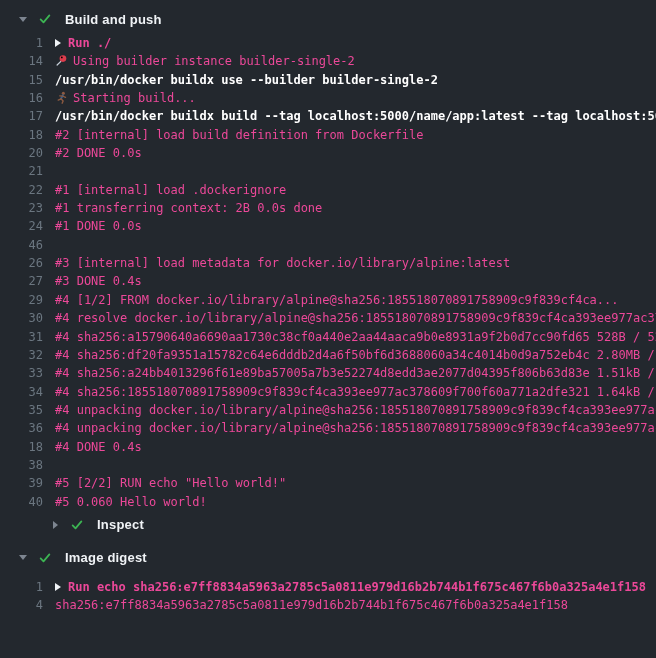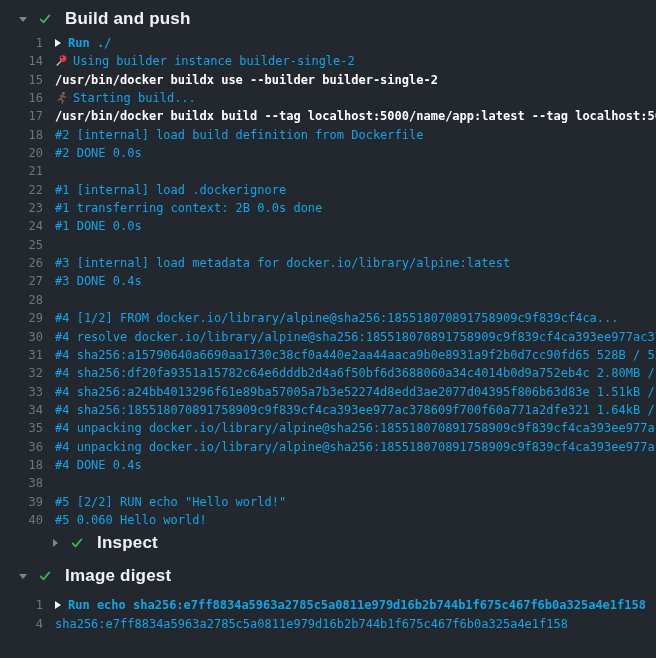--- a/index.html
+++ b/index.html
@@ -29,21 +29,21 @@
     width: 0; height: 0;
     border-top: 4.5px solid transparent;
     border-bottom: 4.5px solid transparent;
     border-left: 5.5px solid #7d8590;
   }
   .check { width: 14px; height: 14px; margin-left: 10px; display: flex; }
   .check svg { width: 14px; height: 14px; }
   .section-title {
     margin-left: 13px;
     font-family: "Liberation Sans", sans-serif;
-    font-size: 17px; font-weight: 600;
+    font-size: 13px; font-weight: 600;
     color: #f0f3f6; letter-spacing: 0.2px;
   }
 
   .rows { overflow: hidden; }
   #sec-0 .rows { margin-top: 5px; }
   #sec-1 { margin-top: 4px; padding-left: 32px; }
   #sec-2 { margin-top: 13px; }
   #sec-2 .rows { margin-top: 10px; }
 
   .row {
@@ -51,21 +51,21 @@
     height: 18.35px; line-height: 18.35px;
     font-size: 12px; white-space: pre;
     overflow: hidden;
   }
   .num {
     flex: 0 0 43px; text-align: right;
     color: #6b7680;
   }
   .txt {
     margin-left: 12px; flex: 1;
-    color: #0ea5e9; overflow: hidden;
+    color: #ec4899; overflow: hidden;
   }
   .txt.cmd { color: #ffffff; font-weight: 600; }
   .row.group .txt { font-weight: 600; }
   .arrow {
     display: inline-block; width: 0; height: 0;
     border-top: 4px solid transparent;
     border-bottom: 4px solid transparent;
     border-left: 6px solid #f0f3f6;
     margin-right: 7px;
   }
@@ -136,34 +136,30 @@
   </div>
         <div class="row">
     <span class="num">23</span>
     <span class="txt">#1 transferring context: 2B 0.0s done</span>
   </div>
         <div class="row">
     <span class="num">24</span>
     <span class="txt">#1 DONE 0.0s</span>
   </div>
         <div class="row">
-    <span class="num">25</span>
+    <span class="num">46</span>
     <span class="txt"></span>
   </div>
         <div class="row">
     <span class="num">26</span>
     <span class="txt">#3 [internal] load metadata for docker.io/library/alpine:latest</span>
   </div>
         <div class="row">
     <span class="num">27</span>
     <span class="txt">#3 DONE 0.4s</span>
-  </div>
-        <div class="row">
-    <span class="num">28</span>
-    <span class="txt"></span>
   </div>
         <div class="row">
     <span class="num">29</span>
     <span class="txt">#4 [1/2] FROM docker.io/library/alpine@sha256:185518070891758909c9f839cf4ca...</span>
   </div>
         <div class="row">
     <span class="num">30</span>
     <span class="txt">#4 resolve docker.io/library/alpine@sha256:185518070891758909c9f839cf4ca393ee977ac378609f700f60a771a2dfe321</span>
   </div>
         <div class="row">

